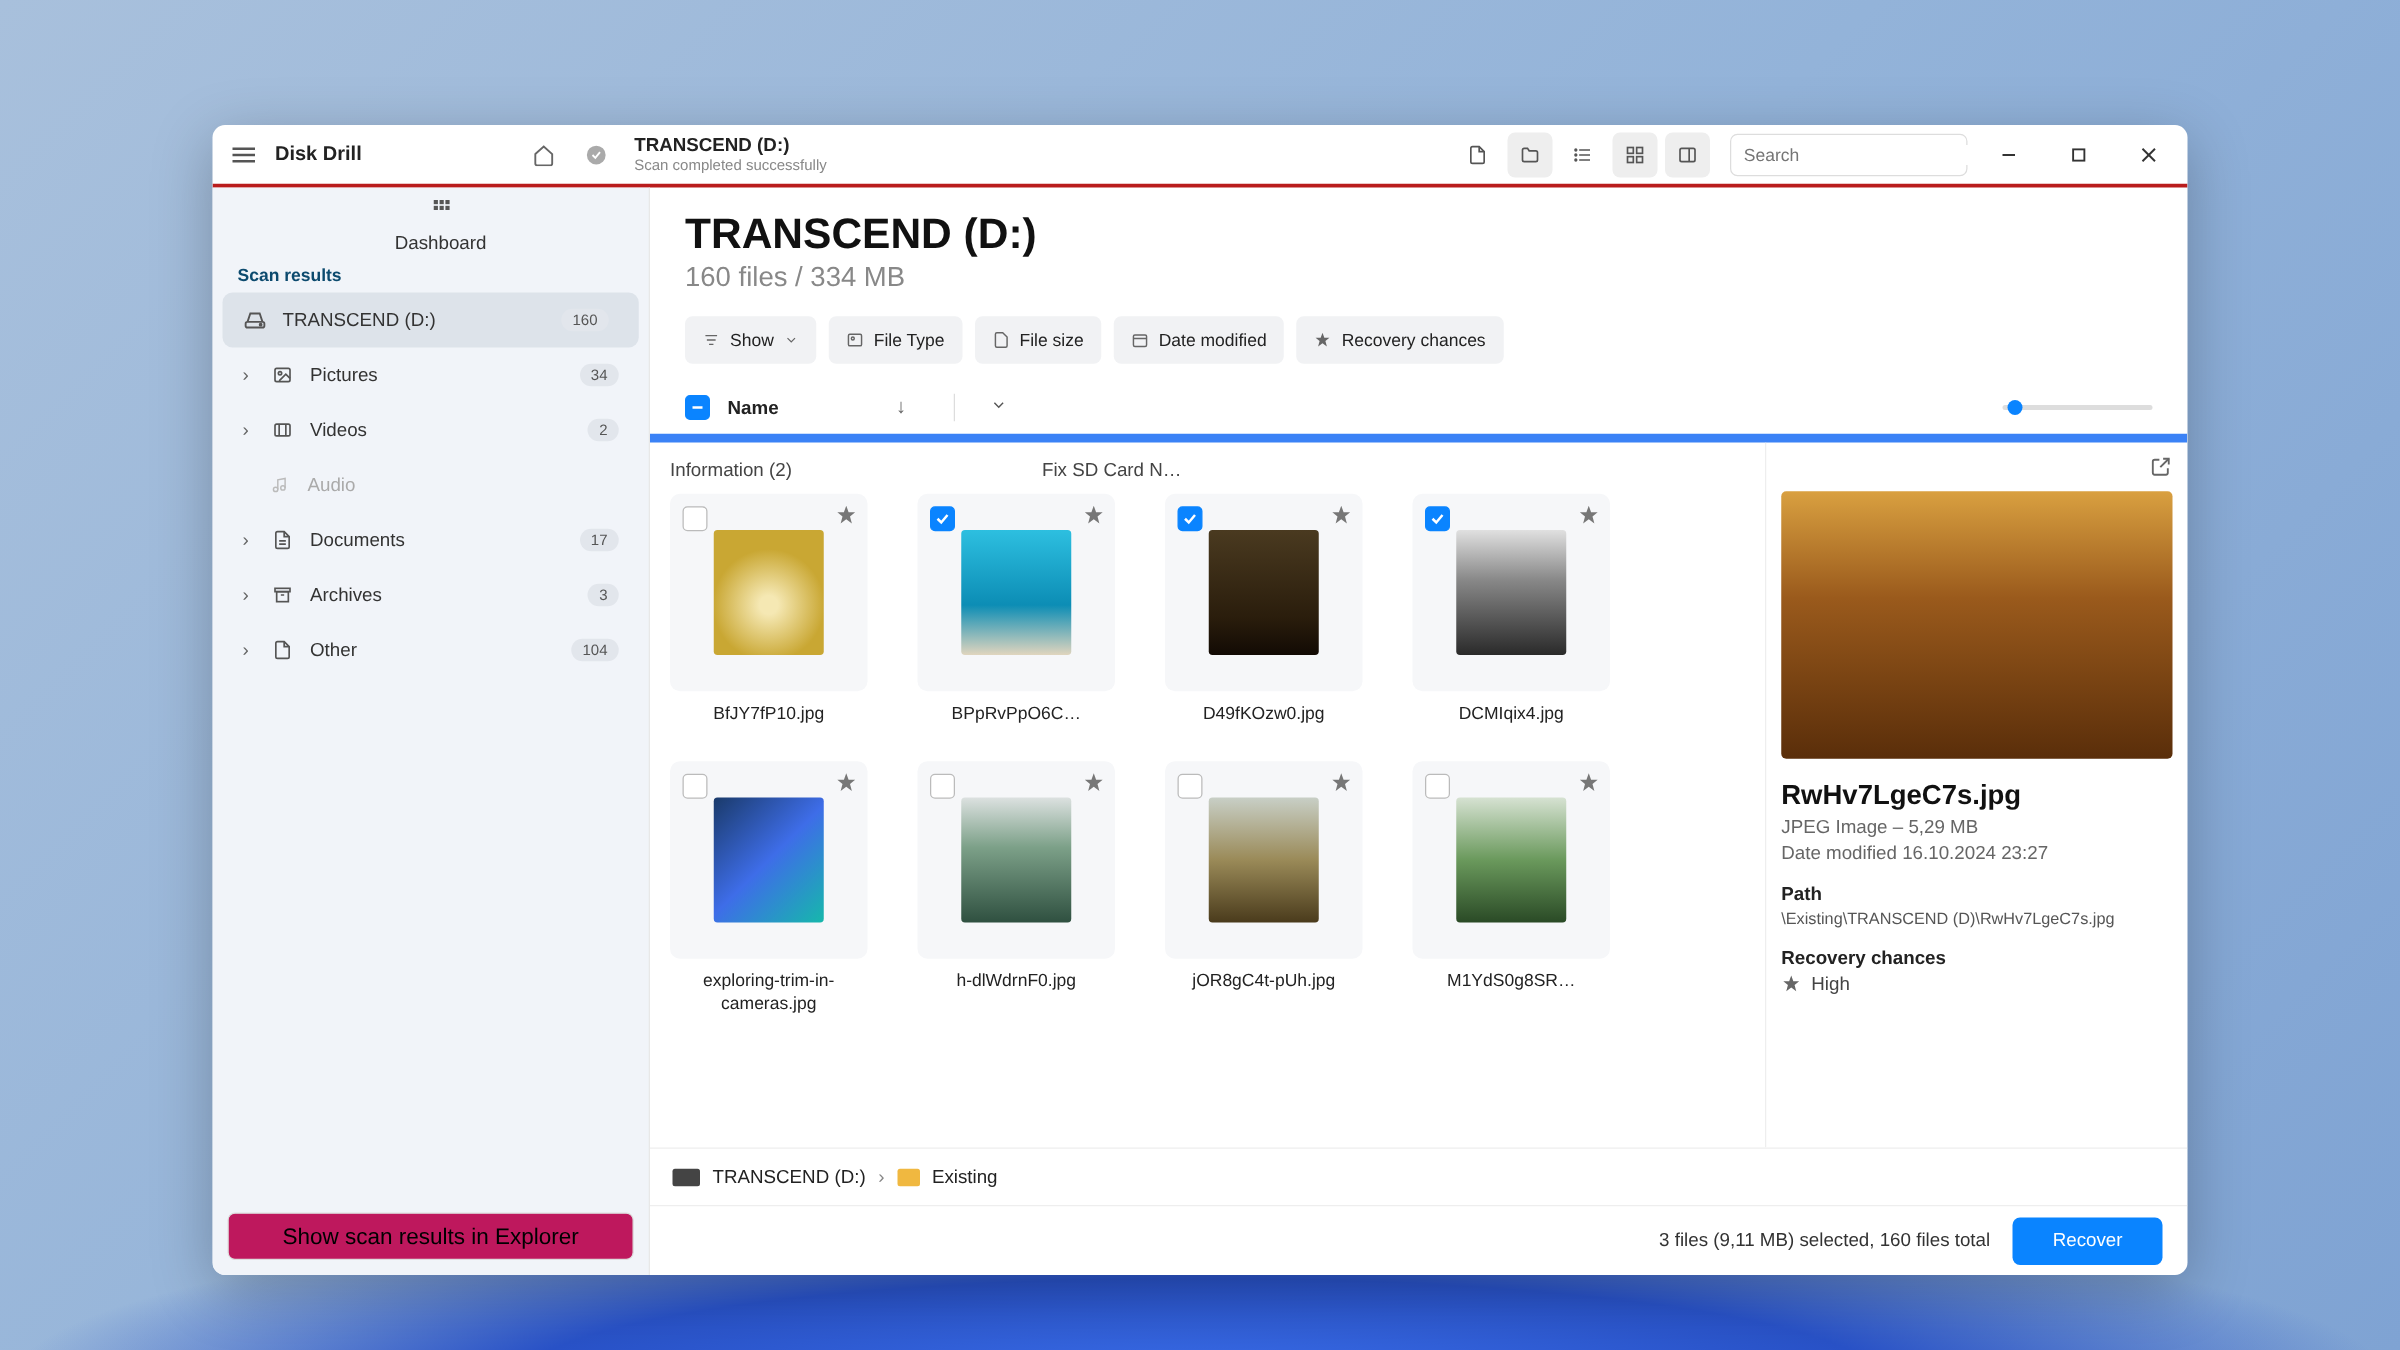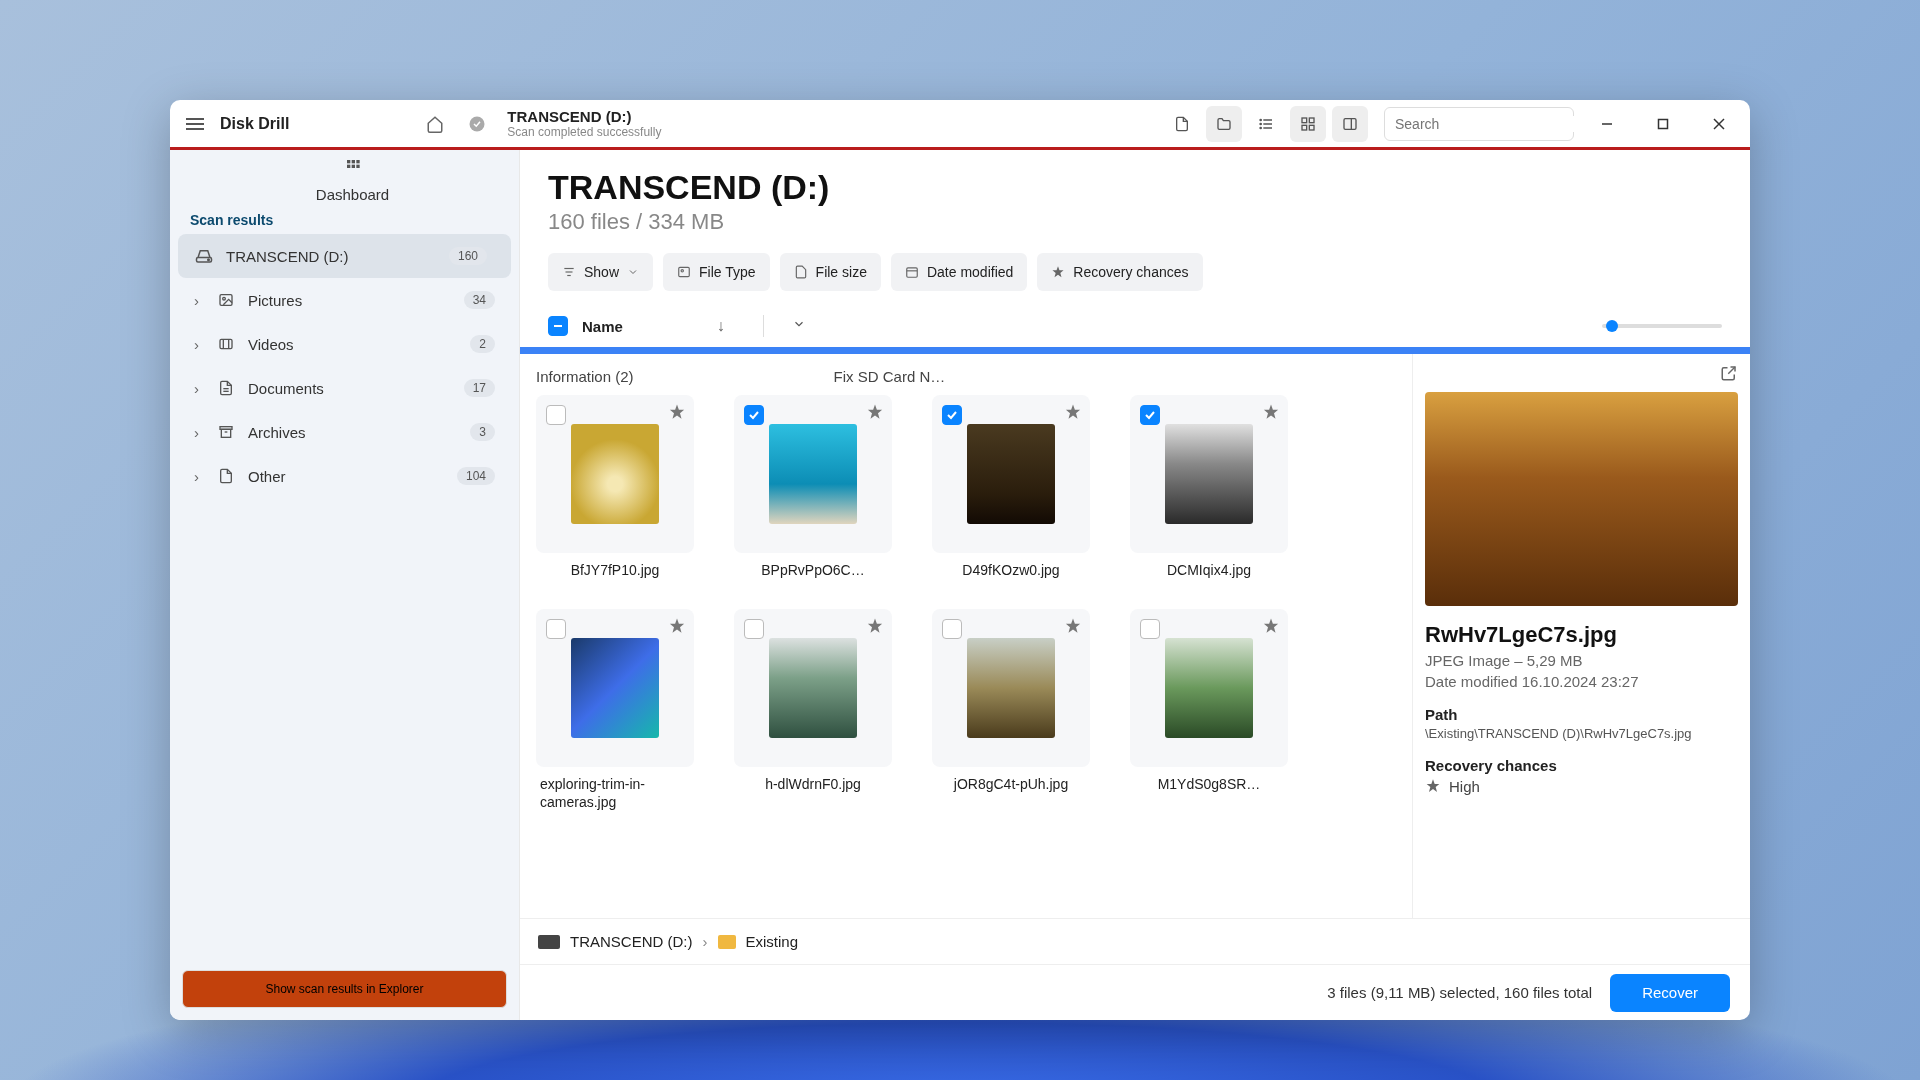--- a/index.html
+++ b/index.html
@@ -29,21 +29,21 @@
 
 .sidebar { width:350px; background:#f1f4f9; border-right:1px solid #e8e8e8; display:flex; flex-direction:column; padding-top:8px; }
 .sb-item { display:flex; align-items:center; gap:12px; height:44px; padding: 0 24px 0 24px; cursor:pointer; font-size:15px; color:#333; }
 .sb-item.active { background:#dde3ea; border-radius:8px; margin:0 8px; padding-left:16px; }
 .sb-header { font-size:14px; font-weight:600; color:#0c4a6e; padding:10px 20px 6px; }
 .sb-icon { width:20px; height:20px; display:flex; align-items:center; justify-content:center; color:#555; }
 .sb-chevron { width:14px; color:#666; margin-right:-4px; }
 .sb-badge { margin-left:auto; background:#e2e6ec; color:#555; font-size:12px; border-radius:10px; padding:2px 9px; }
 .sb-label { flex:1; }
 .sb-footer { margin-top:auto; padding:12px; }
-.sb-footer-btn { width:100%; height:38px; background:#c2410c; border:1px solid #ddd; border-radius:6px; font-size:12px; cursor:pointer; }
+.sb-footer-btn { width:100%; height:38px; background:#be185d; border:1px solid #ddd; border-radius:6px; font-size:18px; cursor:pointer; }
 
 .main { flex:1; display:flex; flex-direction:column; overflow:hidden; }
 .main-header { padding: 18px 28px 14px; }
 .page-title { font-size:34px; font-weight:700; color:#111; }
 .page-sub { font-size:22px; color:#888; font-weight:500; margin-top:2px; }
 .filters { display:flex; gap:10px; margin-top:18px; }
 .chip { height:38px; display:flex; align-items:center; gap:8px; padding:0 14px; background:#f1f2f4; border-radius:6px; font-size:14px; color:#222; cursor:pointer; }
 .chip svg { color:#666; }
 
 .list-toolbar { display:flex; align-items:center; padding: 10px 28px; border-bottom:7px solid #3b82f6; gap:14px; }
@@ -59,21 +59,21 @@
 .content-row { display:flex; flex:1; overflow:hidden; }
 .grid-area { flex:1; padding: 14px 16px; overflow-y:auto; position:relative; }
 .groups { display:flex; gap:200px; margin-bottom:10px; }
 .group-title { font-size:15px; color:#444; }
 .grid { display:grid; grid-template-columns: repeat(4, 158px); gap: 30px 40px; margin-top: 6px; }
 .card { width:158px; display:flex; flex-direction:column; align-items:center; }
 .card-box { width:158px; height:158px; background:#f6f7f9; border-radius:8px; position:relative; display:flex; align-items:center; justify-content:center; }
 .card-box .cb { position:absolute; top:10px; left:10px; }
 .card-box .star { position:absolute; top:8px; right:8px; color:#777; cursor:pointer; }
 .thumb { width:88px; height:100px; border-radius:3px; }
-.card-name { font-size:14px; color:#222; margin-top:8px; text-align:left; max-width:150px; word-wrap:break-word; line-height:1.3; }
+.card-name { font-size:14px; color:#222; margin-top:8px; text-align:center; max-width:150px; word-wrap:break-word; line-height:1.3; }
 
 .preview { width:338px; border-left:1px solid #eee; padding:10px 12px 16px; display:flex; flex-direction:column; overflow-y:auto; }
 .preview-pop { align-self:flex-end; cursor:pointer; color:#666; margin-bottom:6px; }
 .preview-img { width:100%; height:214px; border-radius:4px; }
 .pv-title { font-size:22px; font-weight:700; color:#111; margin-top:16px; }
 .pv-meta { font-size:15px; color:#666; margin-top:4px; }
 .pv-label { font-size:15px; font-weight:700; color:#222; margin-top:16px; }
 .pv-path { font-size:13px; color:#555; margin-top:3px; }
 .pv-chance { display:flex; align-items:flex-start; gap:8px; margin-top:4px; color:#444; font-size:15px; }
 
@@ -240,20 +240,30 @@
             <svg width="16" height="16" viewBox="0 0 24 24" fill="none" stroke="currentColor" stroke-width="2">
               <rect x="3" y="5" width="18" height="14" rx="2"></rect>
               <line x1="8" y1="5" x2="8" y2="19"></line>
               <line x1="16" y1="5" x2="16" y2="19"></line>
             </svg>
           </span>
         <span class="sb-label">Videos</span>
         <span class="sb-badge">2</span>
       </div>
 
+      <div class="sb-item" style="color:#aaa; padding-left:44px;">
+        <span class="sb-icon" style="color:#bbb;">
+            <svg width="14" height="14" viewBox="0 0 24 24" fill="none" stroke="currentColor" stroke-width="2">
+              <path d="M9 18V5l10-2v13"></path>
+              <circle cx="6" cy="18" r="3"></circle>
+              <circle cx="16" cy="16" r="3"></circle>
+            </svg>
+          </span>
+        <span class="sb-label">Audio</span>
+      </div>
 
       <div class="sb-item">
         <span class="sb-chevron">›</span>
         <span class="sb-icon">
             <svg width="16" height="16" viewBox="0 0 24 24" fill="none" stroke="currentColor" stroke-width="2">
               <path d="M14 2H6a2 2 0 0 0-2 2v16a2 2 0 0 0 2 2h12a2 2 0 0 0 2-2V8z"></path>
               <path d="M14 2v6h6"></path>
               <line x1="8" y1="13" x2="16" y2="13"></line>
               <line x1="8" y1="17" x2="16" y2="17"></line>
             </svg>

